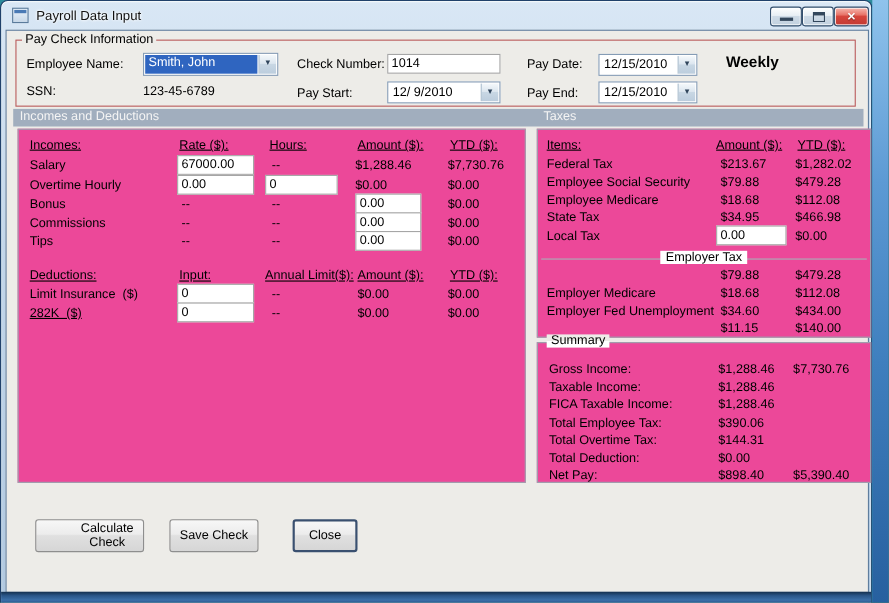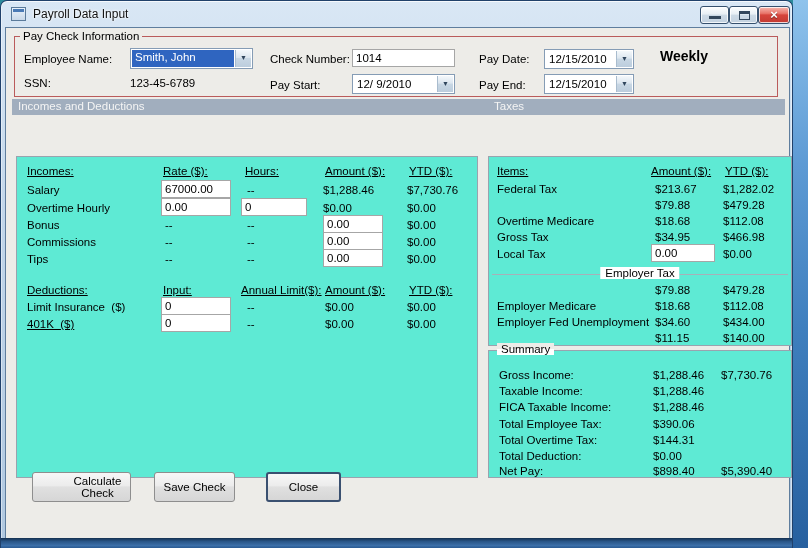--- a/index.html
+++ b/index.html
@@ -44,21 +44,21 @@
   .t { position:absolute; white-space:pre; font-size:11.5px; line-height:14px; }
   .hdr { text-decoration:underline; }
   .u { text-decoration:underline; }
 
   .groupbox { position:absolute; border:1px solid #BA5B5B; }
   .groupbox-label { position:absolute; background:#EDECE8; padding:0 3px; font-size:11.5px; line-height:14px; }
 
   .band { position:absolute; left:6px; top:71px; width:773px; height:16px; background:#A1AEBE; }
   .band-label { position:absolute; top:72px; font-size:11.5px; color:#F4F4F4; }
 
-  .panel { position:absolute; background:#5eead4; border:1px solid #9AA3AE;margin-top:39px; }
+  .panel { position:absolute; background:#ec4899; border:1px solid #9AA3AE; }
 
   .tb { position:absolute; height:18px; border:1px solid #A6A6A6; background:#fff;
         font-family:"Liberation Sans", sans-serif; font-size:11.5px; padding:0 3px; }
 
   .combo { position:absolute; background:#fff; border:1px solid #859CB5; }
   .combo .sel { position:absolute; left:1px; top:1px; bottom:1px; right:18px;
         background:#2F65C0; color:#fff; padding:1px 3px 0; font-size:11.5px; overflow:hidden; white-space:pre; }
   .combo .txt { position:absolute; left:4px; top:3px; font-size:11.5px; white-space:pre; }
   .dd { position:absolute; right:1px; top:1px; bottom:1px; width:16px;
         background:linear-gradient(#F4F8FB,#DCE6EF 45%,#C8D7E4 50%,#BCCDDD);
@@ -182,44 +182,45 @@
         <div class="t hdr" style="left:224px;top:126px;">Annual Limit($):</div>
         <div class="t hdr" style="left:308px;top:126px;">Amount ($):</div>
         <div class="t hdr" style="left:392px;top:126px;">YTD ($):</div>
 
         <div class="t" style="left:10px;top:143px;">Limit Insurance  ($)</div>
         <input class="tb" style="left: 144px; top: 140px; width: 70px;" value="0">
         <div class="t" style="left:230px;top:143px;">--</div>
         <div class="t" style="left:308px;top:143px;">$0.00</div>
         <div class="t" style="left:390px;top:143px;">$0.00</div>
 
-        <div class="t u" style="left:10px;top:160px;">401K  ($)</div>
+        <div class="t u" style="left:10px;top:160px;">282K  ($)</div>
         <input class="tb" style="left: 144px; top: 157px; width: 70px;" value="0">
         <div class="t" style="left:230px;top:160px;">--</div>
         <div class="t" style="left:308px;top:160px;">$0.00</div>
         <div class="t" style="left:390px;top:160px;">$0.00</div>
       </div>
 
       <div class="panel" style="left:482px;top:89px;width:304px;height:190px;">
         <div class="t hdr" style="left:8px;top:7px;">Items:</div>
         <div class="t hdr" style="left:162px;top:7px;">Amount ($):</div>
         <div class="t hdr" style="left:236px;top:7px;">YTD ($):</div>
 
         <div class="t" style="left:8px;top:25px;">Federal Tax</div>
         <div class="t" style="left:166px;top:25px;">$213.67</div>
         <div class="t" style="left:234px;top:25px;">$1,282.02</div>
 
+        <div class="t" style="left:8px;top:41px;">Employee Social Security</div>
         <div class="t" style="left:166px;top:41px;">$79.88</div>
         <div class="t" style="left:234px;top:41px;">$479.28</div>
 
-        <div class="t" style="left:8px;top:57px;">Overtime Medicare</div>
+        <div class="t" style="left:8px;top:57px;">Employee Medicare</div>
         <div class="t" style="left:166px;top:57px;">$18.68</div>
         <div class="t" style="left:234px;top:57px;">$112.08</div>
 
-        <div class="t" style="left:8px;top:73px;">Gross Tax</div>
+        <div class="t" style="left:8px;top:73px;">State Tax</div>
         <div class="t" style="left:166px;top:73px;">$34.95</div>
         <div class="t" style="left:234px;top:73px;">$466.98</div>
 
         <div class="t" style="left:8px;top:90px;">Local Tax</div>
         <input class="tb" style="left: 162px; top: 87px; width: 64px;" value="0.00">
         <div class="t" style="left:234px;top:90px;">$0.00</div>
 
         <div class="sep-line"></div>
         <div class="sep-label">Employer Tax</div>
 
@@ -260,19 +261,19 @@
         <div class="t" style="left:10px;top:98px;">Total Deduction:</div>
         <div class="t" style="left:164px;top:98px;">$0.00</div>
 
         <div class="t" style="left:10px;top:113px;">Net Pay:</div>
         <div class="t" style="left:164px;top:113px;">$898.40</div>
         <div class="t" style="left:232px;top:113px;">$5,390.40</div>
       </div>
 
       <button class="btn" style="left:26px;top:444px;width:99px;padding-left:32px;">Calculate Check</button>
       <button class="btn" style="left:148px;top:444px;width:81px;">Save Check</button>
-      <button class="btn default" style="left:260px;top:444px;width:75px;">Close</button>
+      <button class="btn default" style="left:260px;top:444px;width:59px;">Close</button>
 
     </div>
 
     <div class="frame-bottom"></div>
   </div>
 </div>
 
 </body></html>

